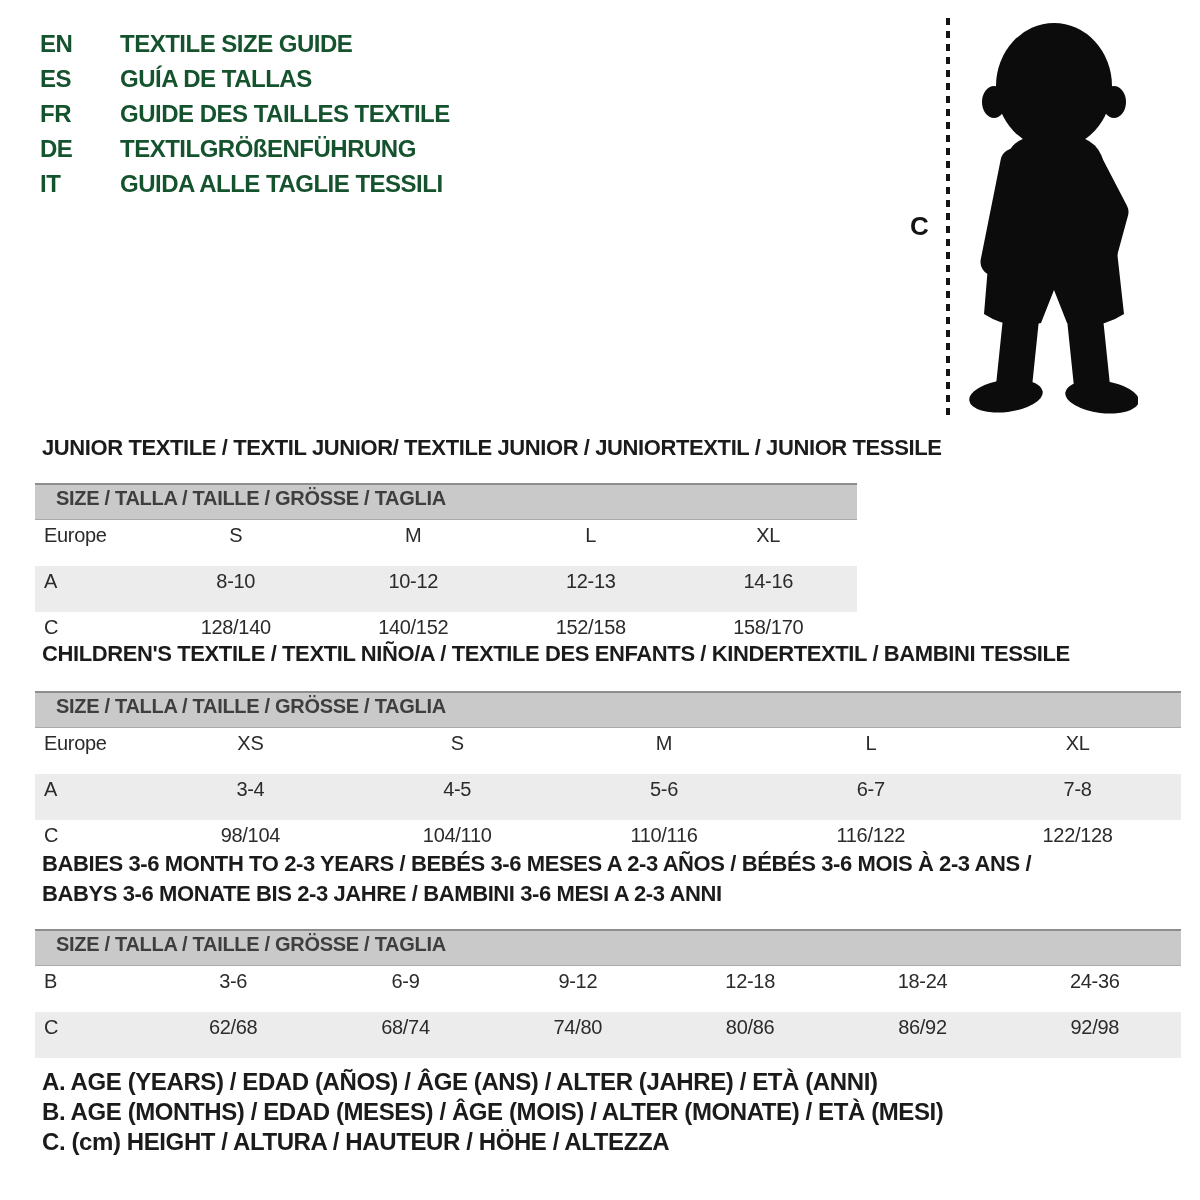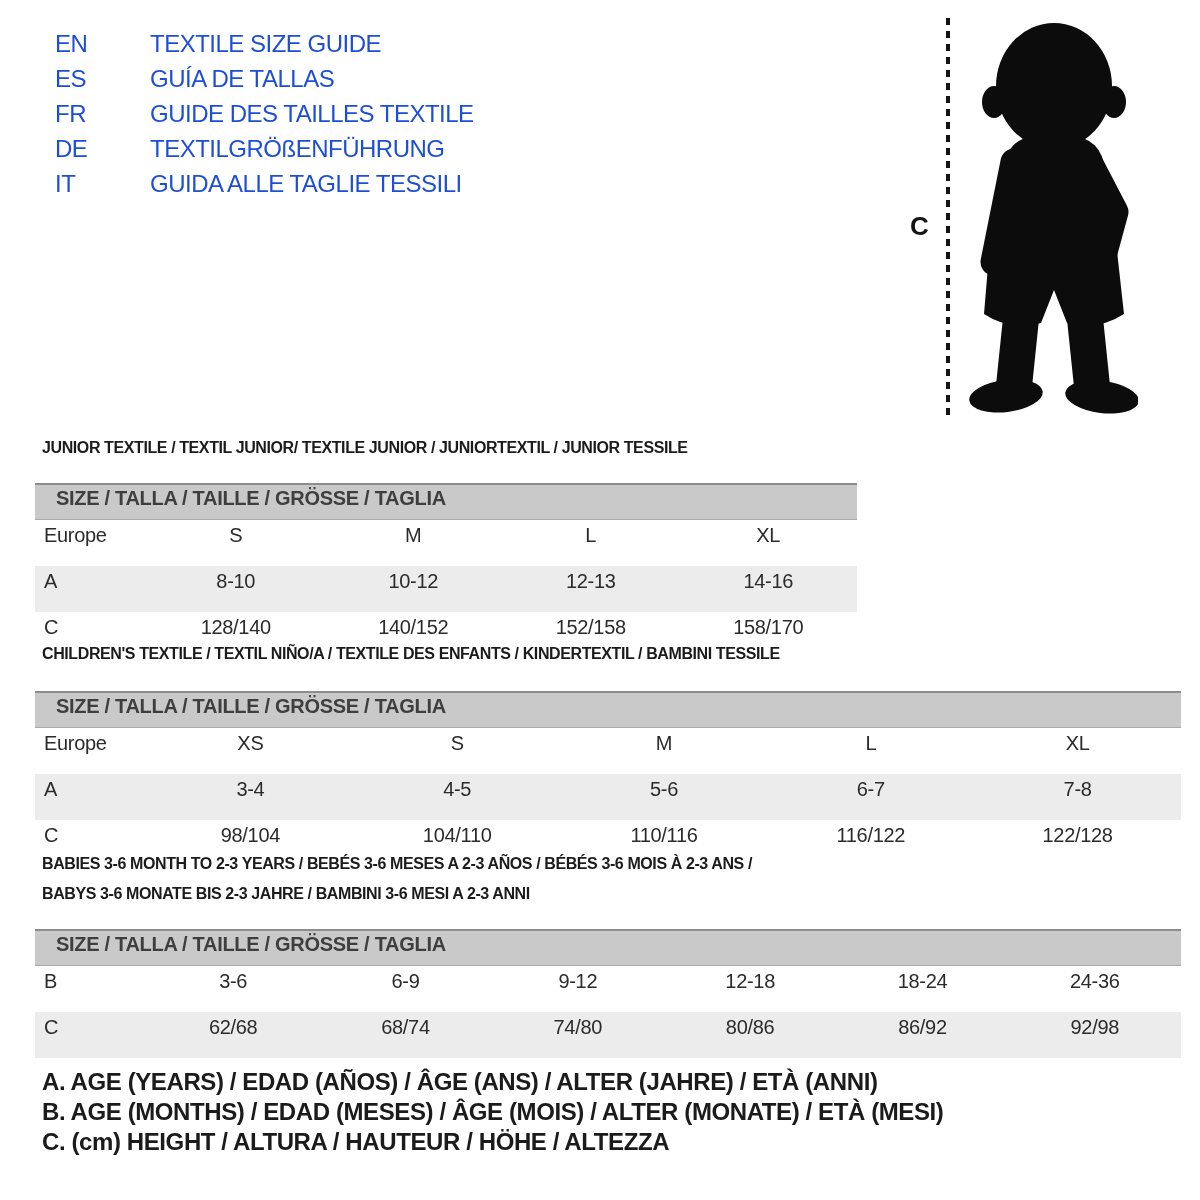--- a/index.html
+++ b/index.html
@@ -10,37 +10,37 @@
     background: #ffffff;
     font-family: "Liberation Sans", sans-serif;
     color: #1f1f1f;
     overflow: hidden;
   }
 
   
   .lang-list { position: absolute; left: 40px; top: 26px; }
   .lang-row { display: flex; height: 35px; line-height: 35px; }
   .lang-code, .lang-title {
-    font-weight: normal; font-size: 24px; letter-spacing: -0.5px;
-    color: #1d4ed8; white-space: nowrap; margin-left: 15px;
+    font-weight: bold; font-size: 24px; letter-spacing: -0.5px;
+    color: #14532d; white-space: nowrap;
   }
   .lang-code { width: 80px; }
 
   
   .figure-c {
     position: absolute; left: 910px; top: 211px;
     font-size: 26px; font-weight: bold; color: #141414;
   }
   .figure-dash { position: absolute; left: 944px; top: 16px; }
   .figure-svg { position: absolute; left: 964px; top: 14px; }
 
   
   .section-title {
     position: absolute; left: 42px;
-    font-weight: bold; font-size: 16px; letter-spacing: -0.4px;
+    font-weight: bold; font-size: 22px; letter-spacing: -0.4px;
     color: #1b1b1b; white-space: nowrap; line-height: 24px;
   }
 
   
   .size-table {
     position: absolute; left: 35px;
     font-size: 20px; letter-spacing: -0.3px; color: #2b2b2b;
   }
   .band {
     height: 37px; box-sizing: border-box;

